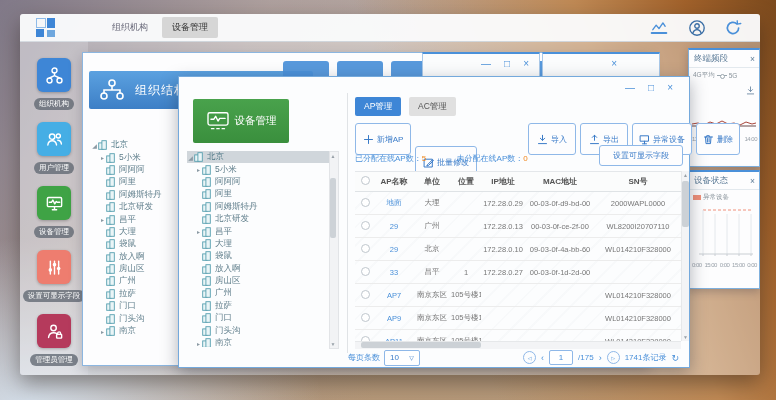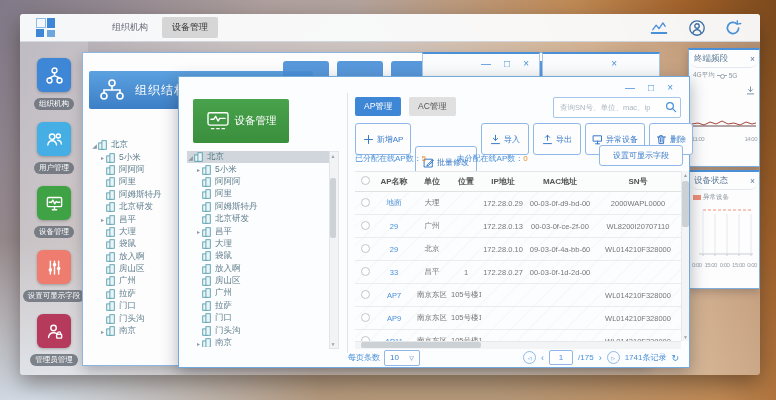--- a/index.html
+++ b/index.html
@@ -43,21 +43,21 @@
   .ind{flex:0 0 8px;}
   .bld{flex:0 0 10px;margin-right:3px;}
   .tl{overflow:hidden;}
   
   .strip{position:absolute;background:#fbfcfd;border:1px solid #a9c8e8;border-top:2px solid #4a90d9;}
   .wctl{color:#4a90d9;font-size:10px;letter-spacing:2px;}
   
   .panel{position:absolute;left:668px;width:70px;background:#fdfdfe;border:1px solid #7fb0dd;border-top:2px solid #4a90d9;
          box-shadow:0 3px 8px rgba(40,40,60,.25);overflow:hidden;}
   .panel .ptitle{display:flex;justify-content:space-between;align-items:center;padding:3px 4px 2px 5px;
-                 border-bottom:1px solid #e3e9ee;border-radius:9px;}
+                 border-bottom:1px solid #e3e9ee;}
   .panel .ptitle span{font-size:8.5px;color:#5a7a96;white-space:nowrap;}
   .panel .px{color:#4a90d9;font-size:9px;cursor:default;}
   .pleg{display:flex;align-items:center;gap:2px;padding:3px 3px 0 4px;font-size:6.5px;color:#8a949c;white-space:nowrap;}
   .lmark{display:inline-block;width:10px;height:0;border-top:1px solid #9aa6ae;position:relative;}
   .lmark:after{content:"";position:absolute;left:3px;top:-2.5px;width:3px;height:3px;border:1px solid #9aa6ae;border-radius:50%;background:#fff;}
   .lsq{display:inline-block;width:8px;height:5px;background:#f0907a;}
   .pticks{position:absolute;left:3px;right:2px;display:flex;justify-content:space-between;font-size:6px;color:#9aa2aa;
           letter-spacing:-.5px;white-space:nowrap;}
   
   #dlg{position:absolute;left:158px;top:62px;width:510px;height:290px;background:#fcfdfe;border:1px solid #74a9dc;
@@ -641,43 +641,36 @@
       <div id="dtree-sb">
         <div class="ar" style="top:1px;">▲</div>
           <div class="thumb"></div>
           <div class="ar" style="bottom:1px;">▼</div>
       </div>
       <div class="vline"></div>
 
       <div class="dtab active" style="left:176px;">AP管理</div>
       <div class="dtab idle" style="left:230px;">AC管理</div>
 
-      <div id="search">
-        <input placeholder="查询SN号、单位、mac、ip" style="">
-        <svg class="lens" width="12" height="12" viewBox="0 0 12 12" fill="none" stroke="#4a90d9" stroke-width="1.2" stroke-linecap="round">
-            <circle cx="5" cy="5" r="3.4"></circle>
-            <path d="M7.6 7.6l3 3"></path>
-          </svg>
-      </div>
 
       <div id="toolbar">
           <div class="tbtn" style="width: 56px;">
             <svg width="11" height="11" viewBox="0 0 11 11" fill="none" stroke="#3a7bc8" stroke-width="1" stroke-linecap="round" stroke-linejoin="round">
               <path d="M5.5 1.5v8M1.5 5.5h8"></path>
             </svg>
             <span>新增AP</span>
           </div>
           <div class="tbtn" style="width: 62px; margin-top: 23px;">
             <svg width="11" height="11" viewBox="0 0 11 11" fill="none" stroke="#3a7bc8" stroke-width="1" stroke-linecap="round" stroke-linejoin="round">
               <rect x="1.5" y="2.2" width="7.8" height="7.8"></rect>
               <path d="M4.6 7.6l5-5 .9.9-5 5-1.3.4z"></path>
             </svg>
             <span>批量修改</span>
           </div>
-          <div class="tbtn" style="width: 48px;">
+          <div class="tbtn" style="width: 48px; margin-left: 47px;">
             <svg width="11" height="11" viewBox="0 0 11 11" fill="none" stroke="#3a7bc8" stroke-width="1" stroke-linecap="round" stroke-linejoin="round">
               <path d="M5.5 1.3v5M3.3 4.2l2.2 2.2 2.2-2.2M1.5 9.6h8"></path>
             </svg>
             <span>导入</span>
           </div>
           <div class="tbtn" style="width: 48px;">
             <svg width="11" height="11" viewBox="0 0 11 11" fill="none" stroke="#3a7bc8" stroke-width="1" stroke-linecap="round" stroke-linejoin="round">
               <path d="M5.5 6.3v-5M3.3 3.4l2.2-2.2 2.2 2.2M1.5 9.6h8"></path>
             </svg>
             <span>导出</span>

